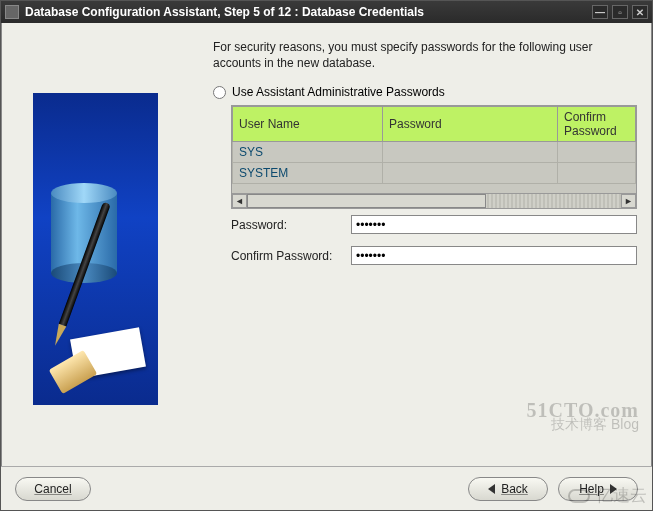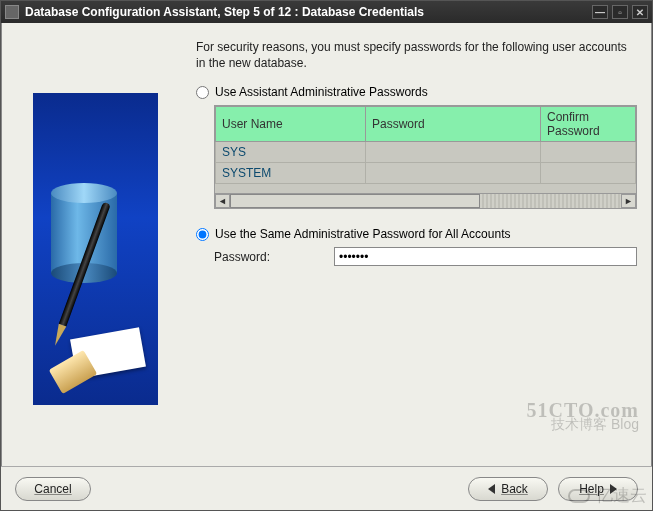--- a/index.html
+++ b/index.html
@@ -47,20 +47,21 @@
     cursor: pointer;
   }
   .content {
     flex: 1;
     background: #eeeee8;
     display: flex;
     position: relative;
     border: 1px solid #888;
     border-top: none;
     border-bottom: none;
+    gap: 17px;
   }
   .left-panel {
     width: 186px;
     padding: 10px;
     display: flex;
     align-items: flex-start;
     justify-content: center;
   }
   .banner {
     margin-top: 60px;
@@ -145,21 +146,21 @@
     height: 104px;
     overflow: hidden;
     position: relative;
   }
   table.cred {
     border-collapse: collapse;
     width: 100%;
     font-size: 12px;
   }
   table.cred th {
-    background: #86efac;
+    background: #bef264;
     border: 1px solid #999;
     text-align: left;
     font-weight: normal;
     padding: 3px 6px;
     color: #333;
   }
   table.cred td {
     border: 1px solid #b0b0a8;
     padding: 3px 6px;
     background: #c8c8c0;
@@ -338,28 +339,28 @@
         </table>
         <div class="hscroll">
           <div class="arrow">◄</div>
           <div class="track">
             <div class="thumb"></div>
           </div>
           <div class="arrow">►</div>
         </div>
       </div>
 
-      <div class="radio-row" style="margin-top:18px">
-        <input type="radio" name="pwmode" checked="" style="">
-        <label>Use the Same Administrative Password for All Accounts</label>
-      </div>
 
       <div class="form-grid">
         <div class="form-row">
           <label>Password:</label>
+          <input type="password" value="*******" style="">
+        </div>
+        <div class="form-row">
+          <label>Confirm Password:</label>
           <input type="password" value="*******" style="">
         </div>
       </div>
     </div>
 
     <div class="watermark1">51CTO.com</div>
     <div class="watermark2">技术博客  Blog</div>
   </div>
 
   <div class="footer">

